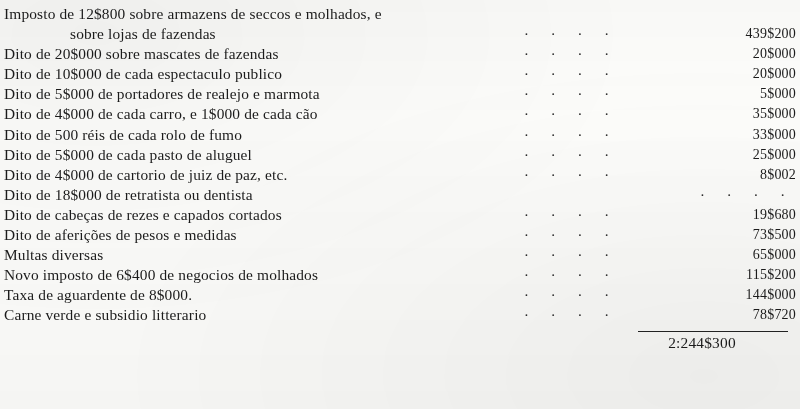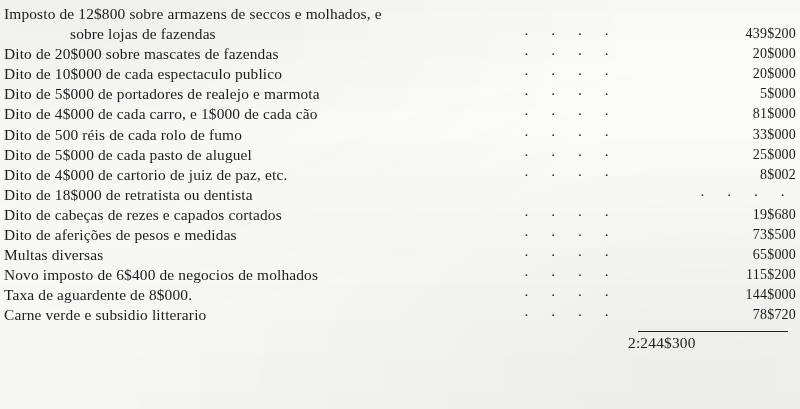--- a/index.html
+++ b/index.html
@@ -81,23 +81,23 @@
     border-top: 1.6px solid #222;
     width: 150px;
     margin-left: 638px;
   }
   .total-row {
     display: flex;
     justify-content: flex-end;
   }
   .total-amount {
     width: 172px;
-    text-align: left;
+    text-align: center;
     font-size: 15.4px;
-    padding-right: 0;
+    padding-right: 12px;
     padding-top: 2px;
     letter-spacing: 0.2px;
   }
   .blur {
     filter: blur(0.22px);
   }
 </style>
 </head>
 <body>
 
@@ -139,21 +139,21 @@
           <span class="dots">.   .   .   .</span>
         </span>
       <span class="amount">5$000</span>
     </div>
 
     <div class="row">
       <span class="label">Dito de 4$000 de cada carro, e 1$000 de cada cão</span>
       <span class="leaders">
           <span class="dots">.   .   .   .</span>
         </span>
-      <span class="amount">81$000</span>
+      <span class="amount">35$000</span>
     </div>
 
     <div class="row">
       <span class="label">Dito de 500 réis de cada rolo de fumo</span>
       <span class="leaders">
           <span class="dots">.   .   .   .</span>
         </span>
       <span class="amount">33$000</span>
     </div>
 

